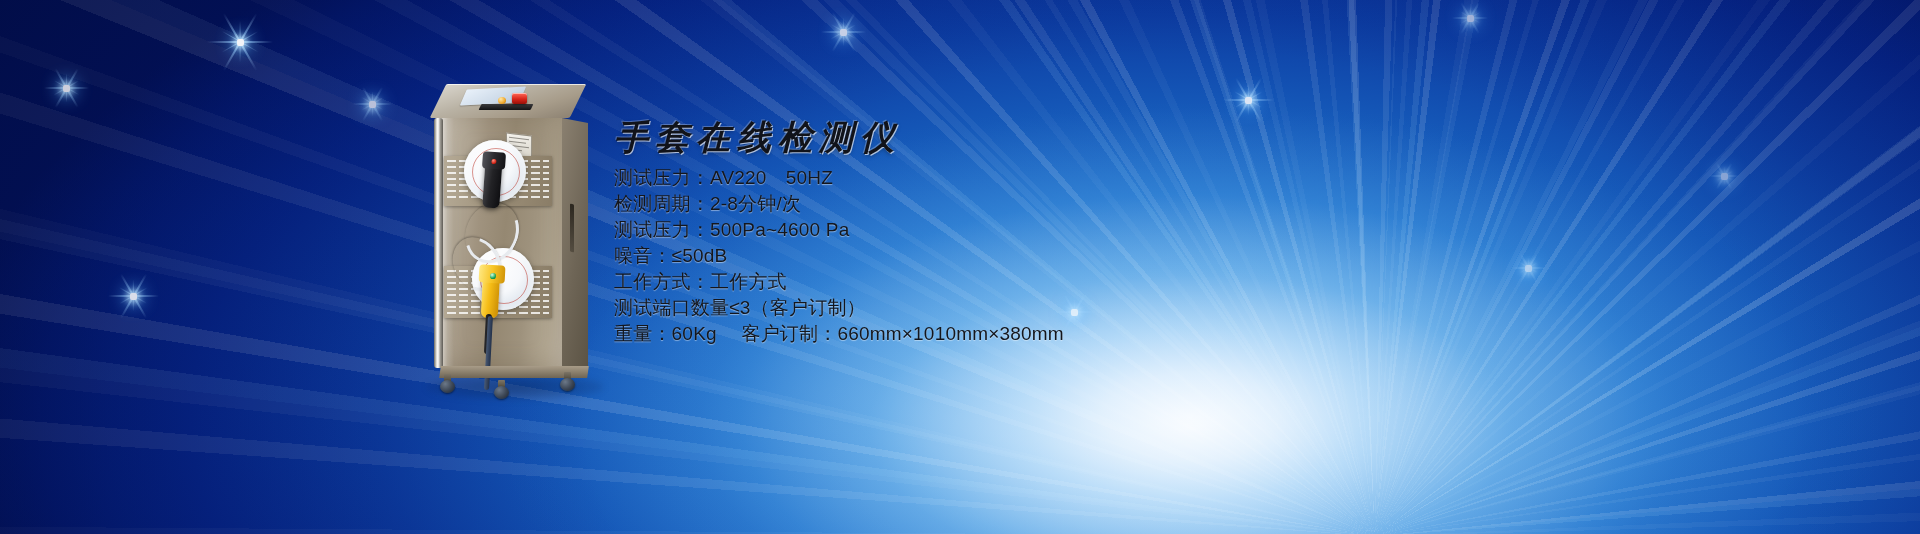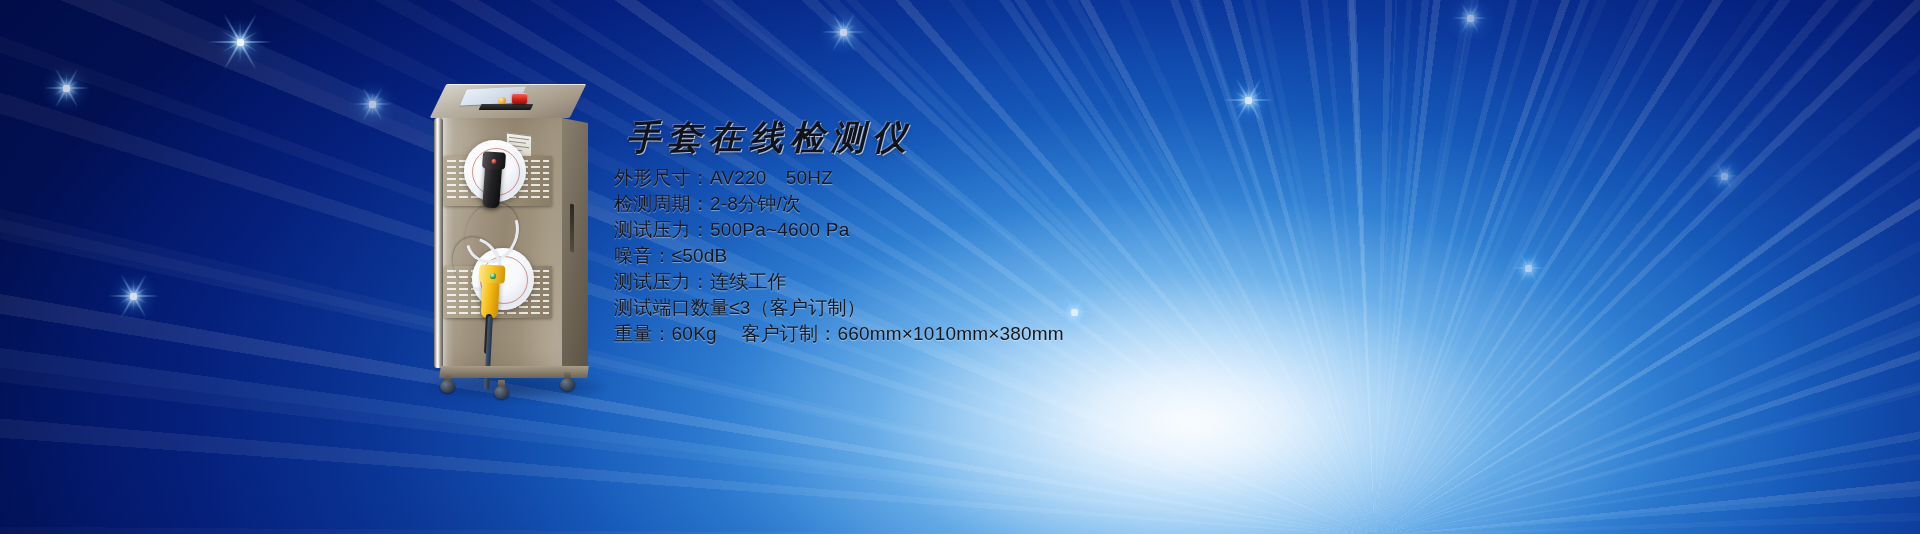--- a/index.html
+++ b/index.html
@@ -483,21 +483,21 @@
     font-size: 34px;
     font-weight: 700;
     font-style: italic;
     letter-spacing: 7px;
     color: #11131a;
     text-shadow:
        1px 1px 0 rgba(255,255,255,0.65),
       -1px -1px 0 rgba(255,255,255,0.25),
        0 2px 4px rgba(0,0,0,0.28);
     white-space: nowrap;
-    margin: 0 0 8px 12px;
+    margin: 0 0 8px 0;
     line-height: 1.15;
   }
   .spec-line {
     font-family: "Liberation Sans", "DejaVu Sans", sans-serif;
     font-size: 19px;
     line-height: 26px;
     color: #14161c;
     white-space: nowrap;
     text-shadow: 0 1px 1px rgba(255,255,255,0.45);
   }
@@ -670,23 +670,23 @@
     </div>
     <div class="caster" id="caster3">
       <div class="fork"></div>
         <div class="wheel"></div>
     </div>
   </div>
 
   <div id="copy">
     <div id="title">手套在线检测仪</div>
     <div id="spec-list">
-        <div class="spec-line has-gap">外形尺寸：AV220　50HZ</div>
+        <div class="spec-line has-gap">测试压力：AV220　50HZ</div>
         <div class="spec-line has-gap">检测周期：2-8分钟/次</div>
         <div class="spec-line has-gap">测试压力：500Pa~4600 Pa</div>
         <div class="spec-line has-gap">噪音：≤50dB</div>
-        <div class="spec-line has-gap">测试压力：连续工作</div>
+        <div class="spec-line has-gap">工作方式：工作方式</div>
         <div class="spec-line has-gap">测试端口数量≤3（客户订制）</div>
         <div class="spec-line has-gap">重量：60Kg　 客户订制：660mm×1010mm×380mm</div>
       </div>
   </div>
 
 </div>
 
 </body></html>

